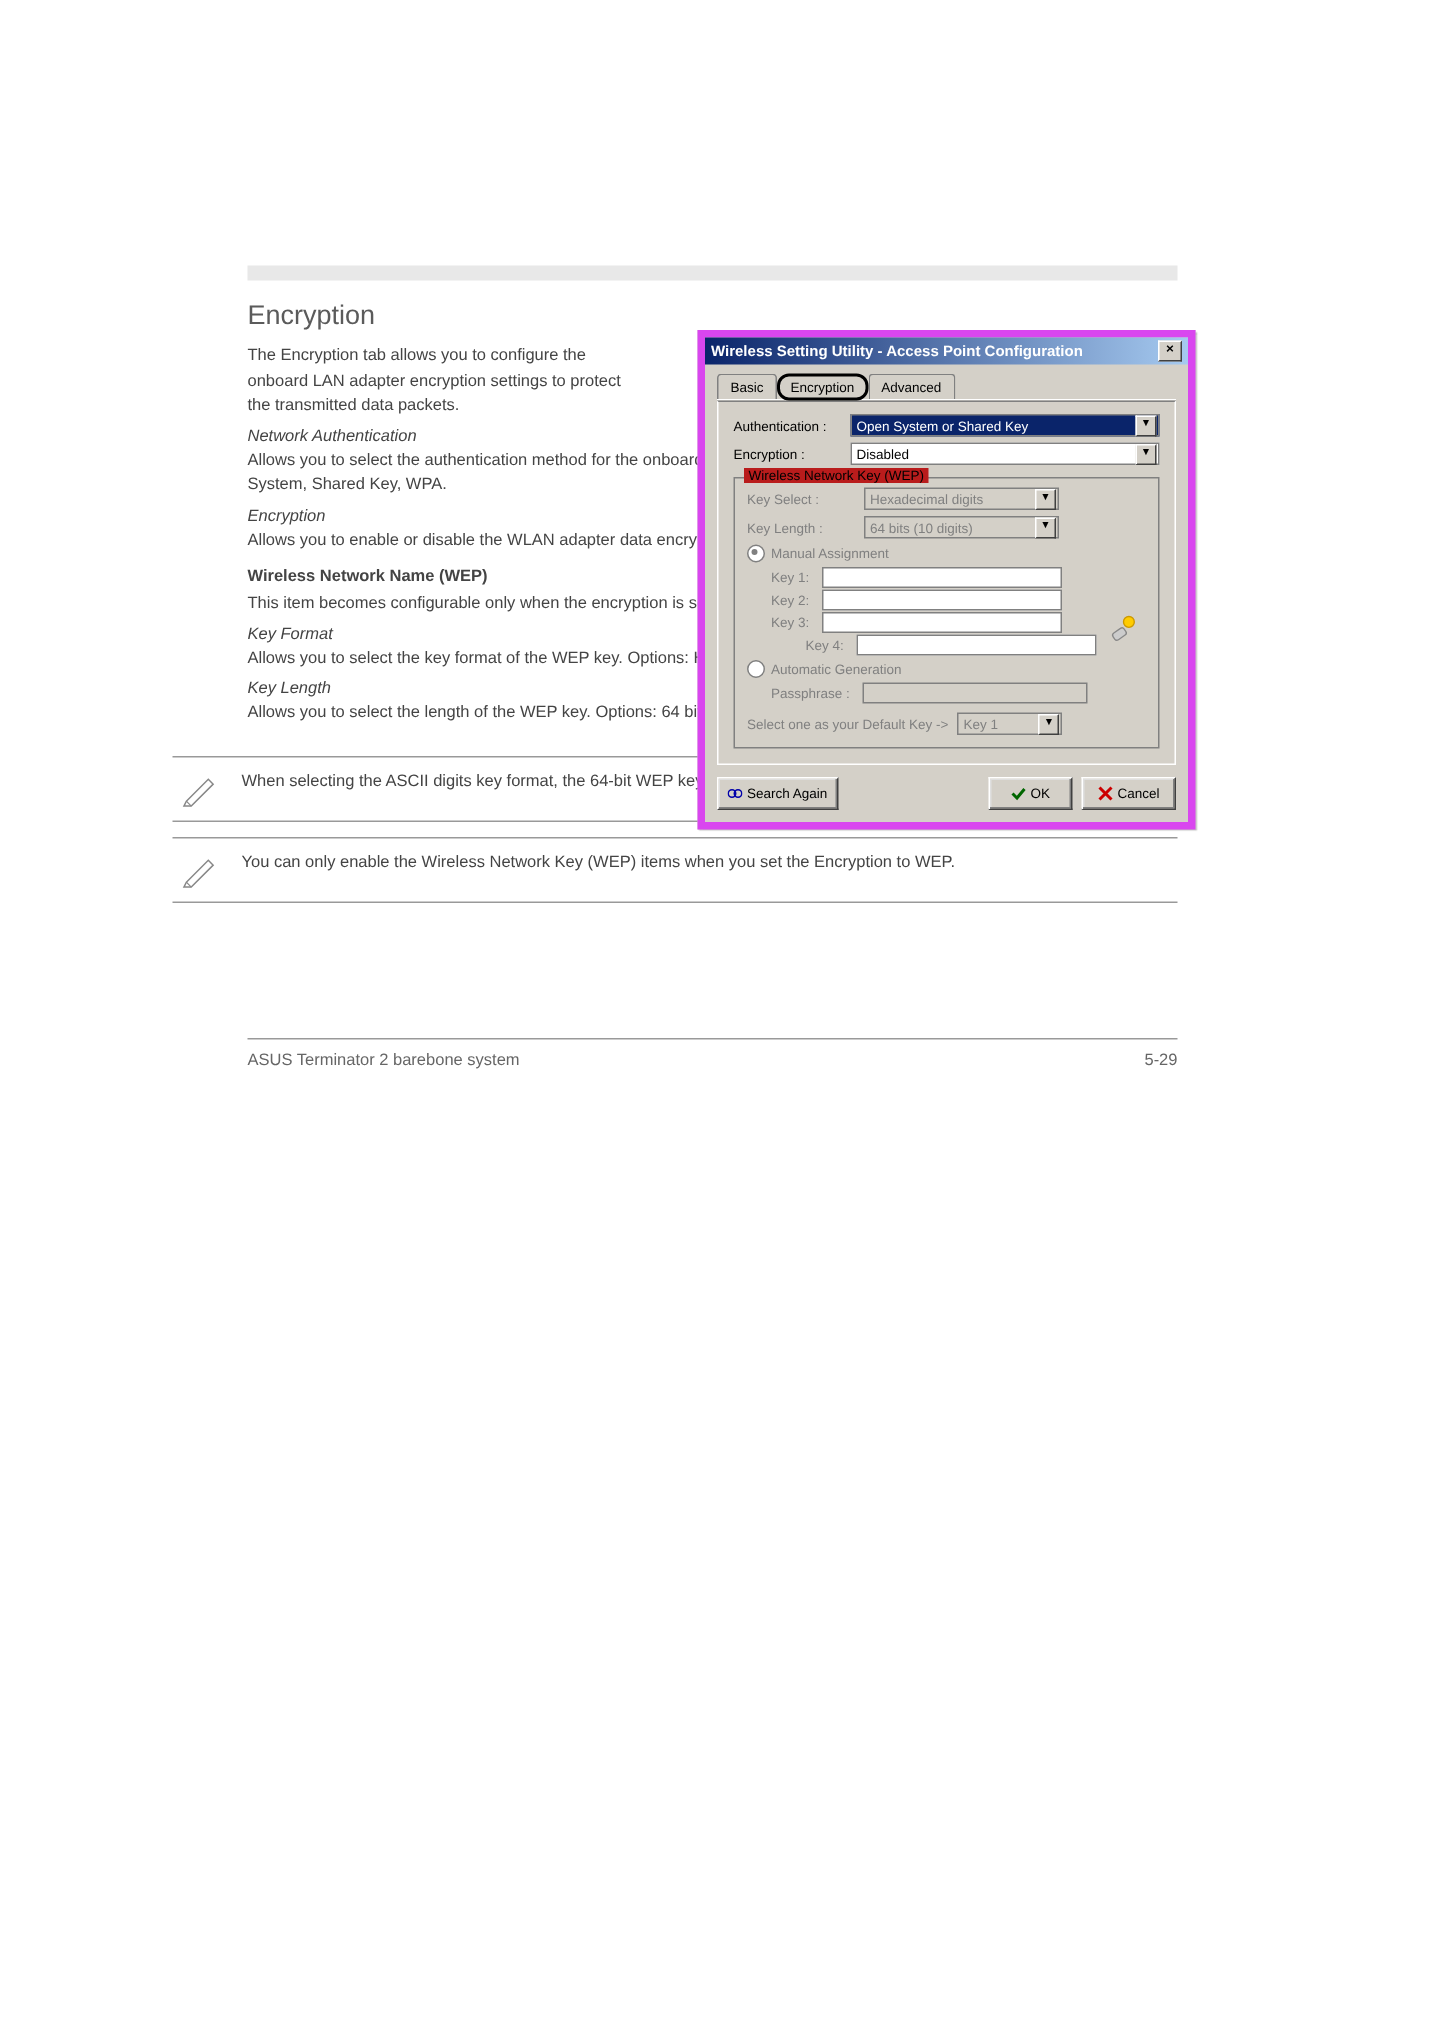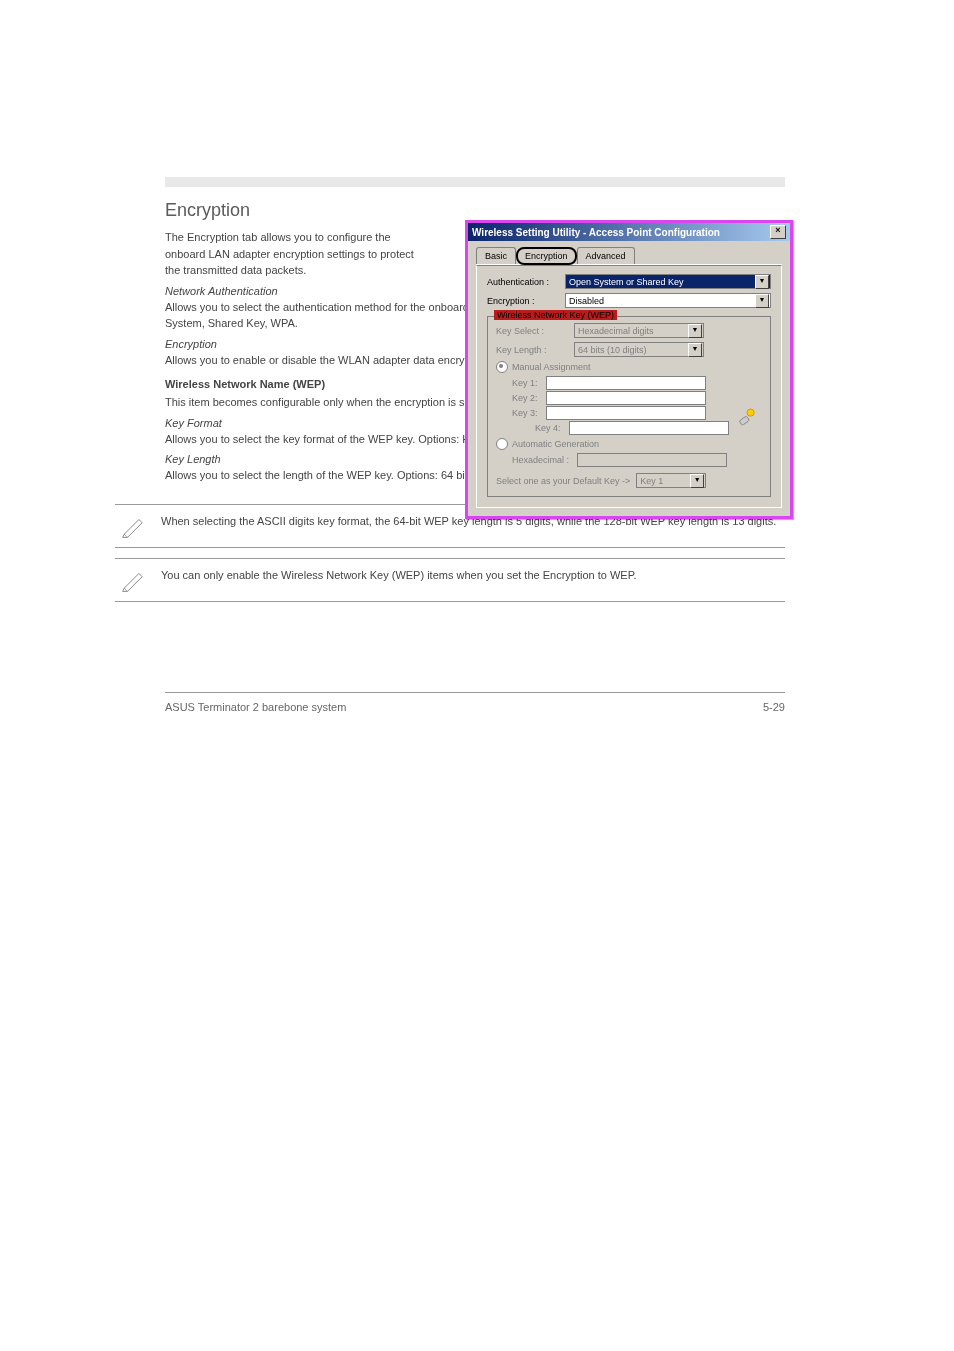--- a/index.html
+++ b/index.html
@@ -87,21 +87,21 @@
     color: #666;
   }
 
   
   .dialog {
     position: absolute;
     left: 465px;
     top: 220px;
     width: 322px;
     background: #d4d0c8;
-    border: 3px solid #d946ef;
+    border: 5px solid #d946ef;
     box-shadow: 1px 1px 1px rgba(0,0,0,0.3);
     font-family: Tahoma, Arial, sans-serif;
     font-size: 9px;
     color: #000;
   }
   .dialog-titlebar {
     background: linear-gradient(to right, #0a246a, #a6caf0);
     color: #fff;
     padding: 2px 4px;
     display: flex;
@@ -418,39 +418,62 @@
           <div class="key-input-row">
               <span style="width:30px;padding-left:23px;">Key 4:</span>
               <div class="key-input"></div>
             </div>
 
           <div class="radio-row">
             <div class="radio-dot"></div>
             <span>Automatic Generation</span>
           </div>
           <div class="key-input-row" style="margin-left:16px;">
-            <span>Hexadecimal :</span>
+            <span>Passphrase :</span>
             <div class="pass-input"></div>
           </div>
 
           <div class="default-key-row">
             <span>Select one as your Default Key -&gt;</span>
             <div class="dropdown disabled" style="width:70px;flex:none;">
               <span>Key 1</span>
               <div class="dropdown-arrow">▼</div>
             </div>
           </div>
 
           <svg class="tool-icon" viewBox="0 0 20 24">
             <circle cx="14" cy="6" r="4" fill="#fc0" stroke="#c90"></circle>
             <rect x="2" y="12" width="10" height="6" rx="2" fill="#ccc" stroke="#888" transform="rotate(-35 7 15)"></rect>
           </svg>
         </div>
       </div>
 
+      <div class="button-row">
+        <div class="winbtn">
+          <svg class="btn-ico" viewBox="0 0 10 10">
+              <circle cx="3" cy="5" r="2.5" fill="none" stroke="#00a" stroke-width="1"></circle>
+              <circle cx="7" cy="5" r="2.5" fill="none" stroke="#00a" stroke-width="1"></circle>
+            </svg>
+          <span>Search Again</span>
+        </div>
+        <div style="display:flex;gap:6px;">
+          <div class="winbtn" style="padding:0 14px;">
+            <svg class="btn-ico" viewBox="0 0 10 10">
+                <path d="M1 5 L4 8 L9 2" fill="none" stroke="#060" stroke-width="2"></path>
+              </svg>
+            <span>OK</span>
+          </div>
+          <div class="winbtn" style="padding:0 10px;">
+            <svg class="btn-ico" viewBox="0 0 10 10">
+                <path d="M1 1 L9 9 M9 1 L1 9" stroke="#c00" stroke-width="2"></path>
+              </svg>
+            <span>Cancel</span>
+          </div>
+        </div>
+      </div>
     </div>
   </div>
 
   <div class="footer">
     <span>ASUS Terminator 2 barebone system</span>
     <span>5-29</span>
   </div>
 </div>
 
 </body></html>

